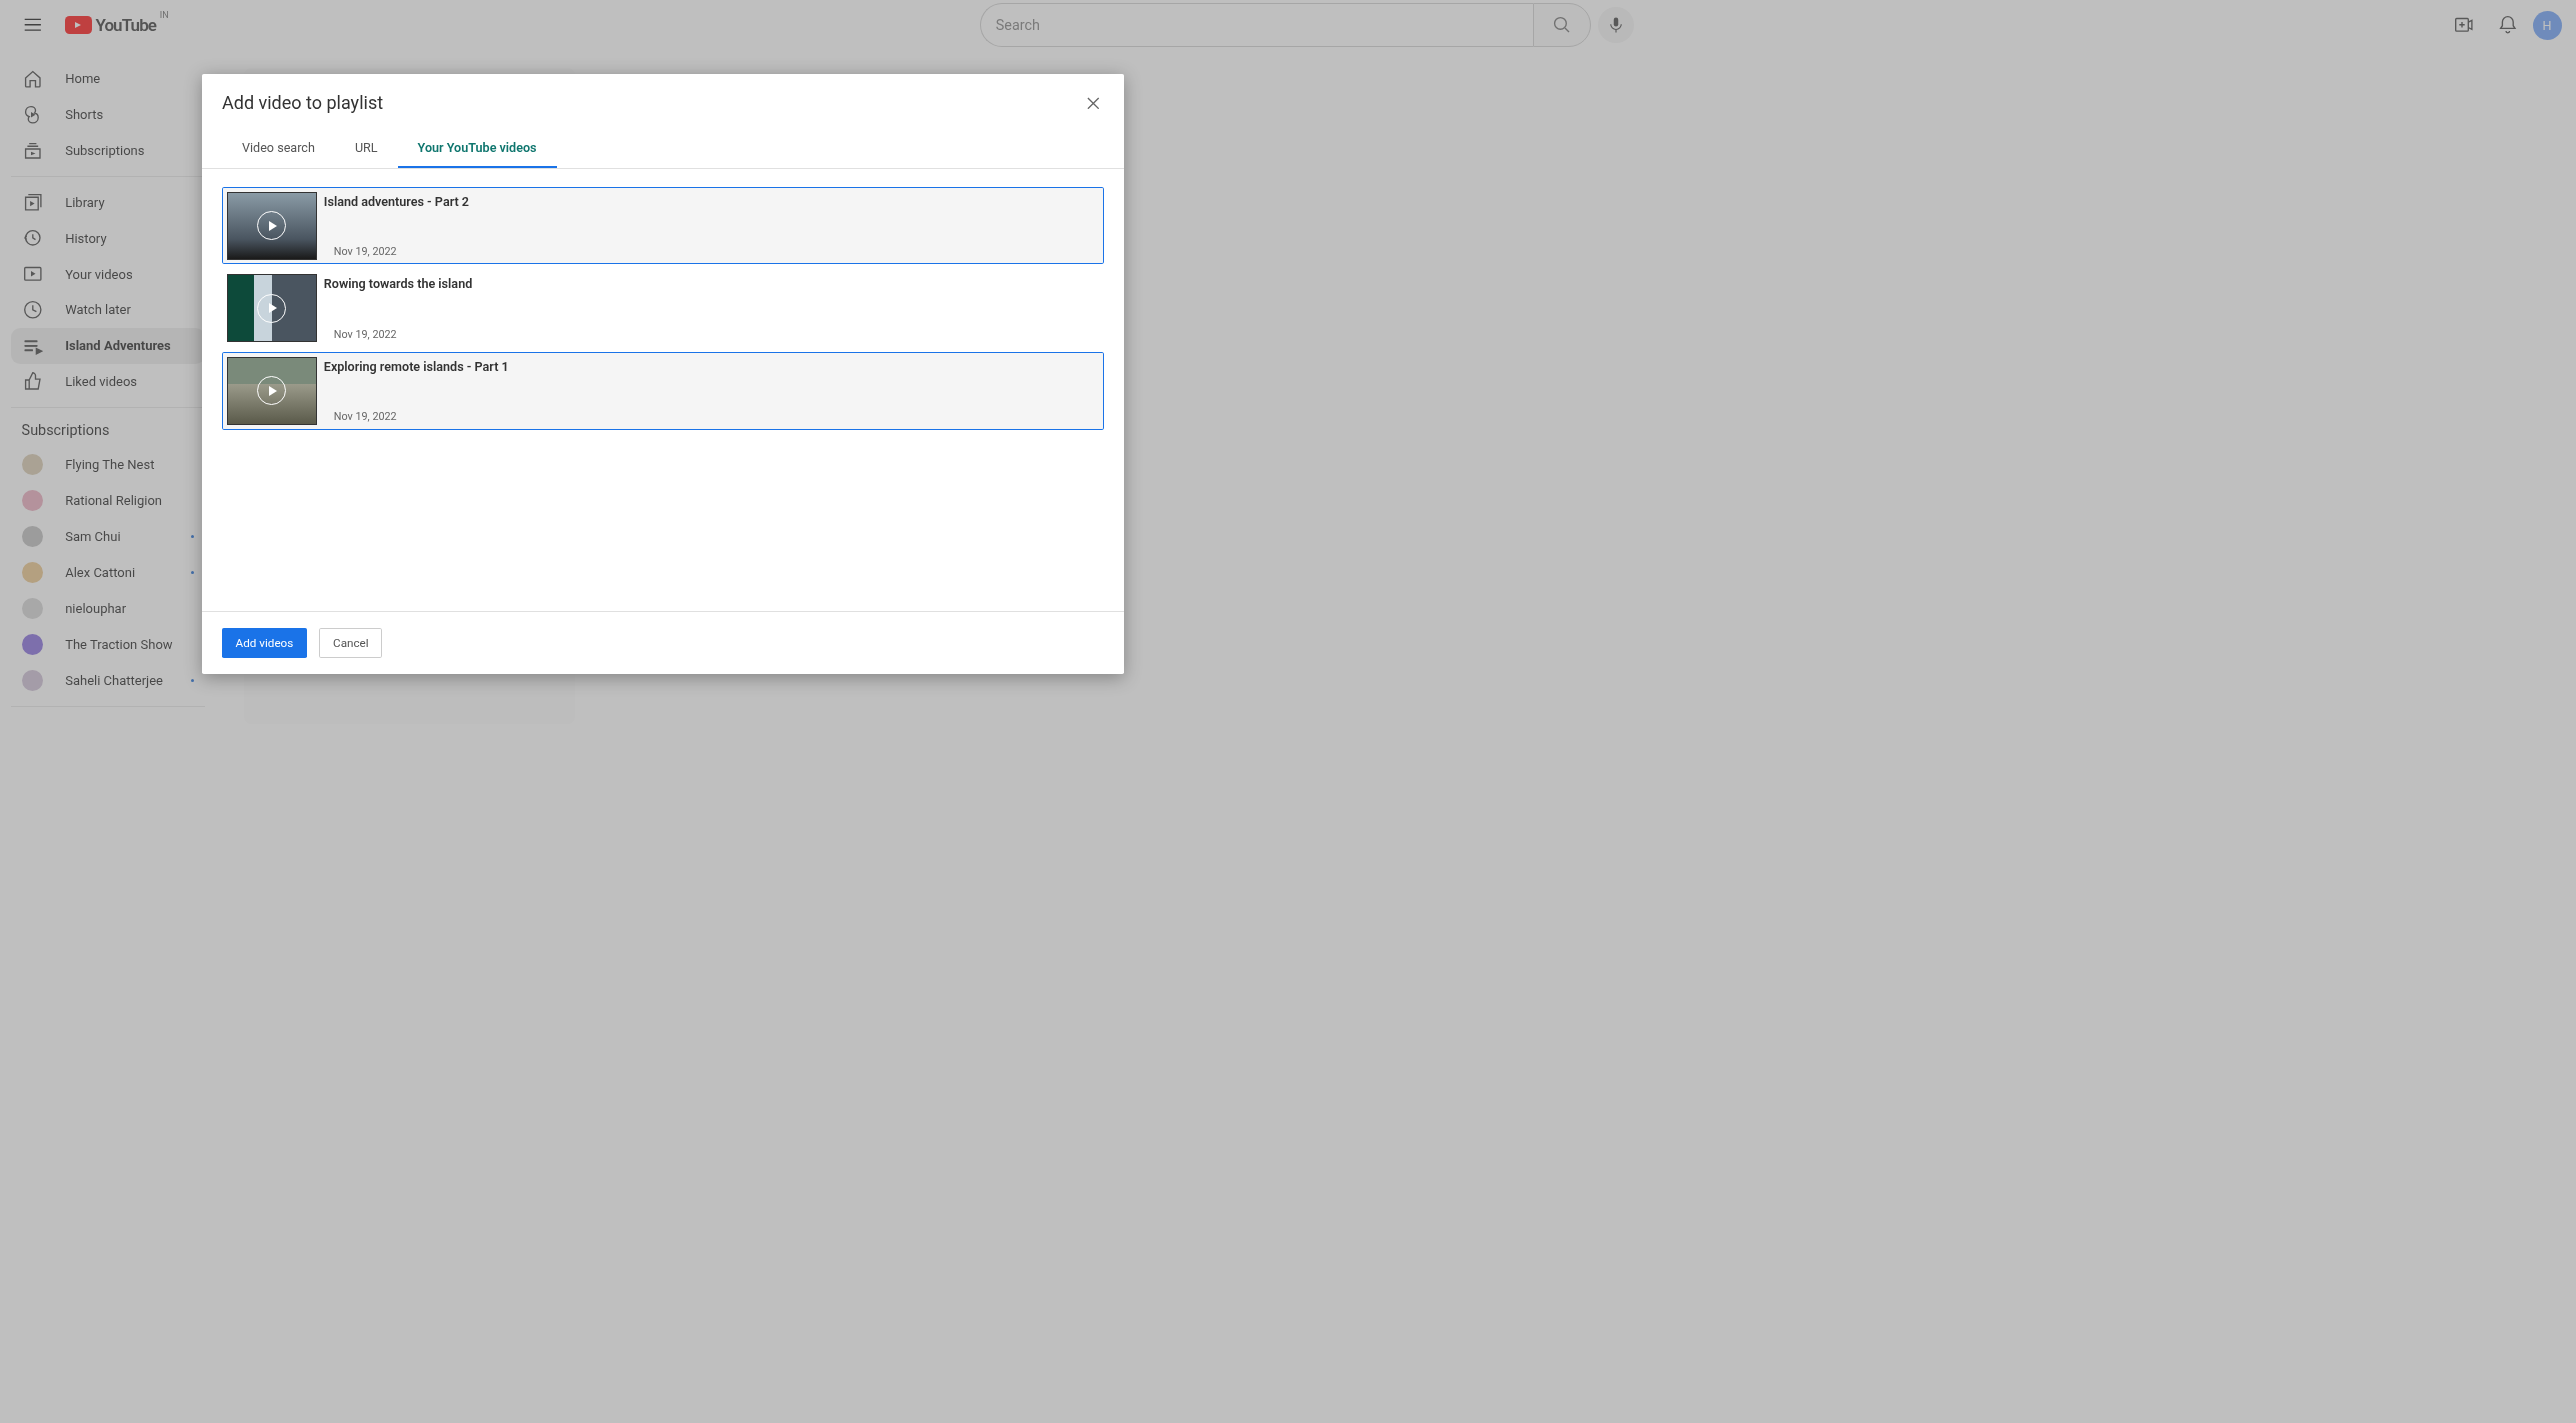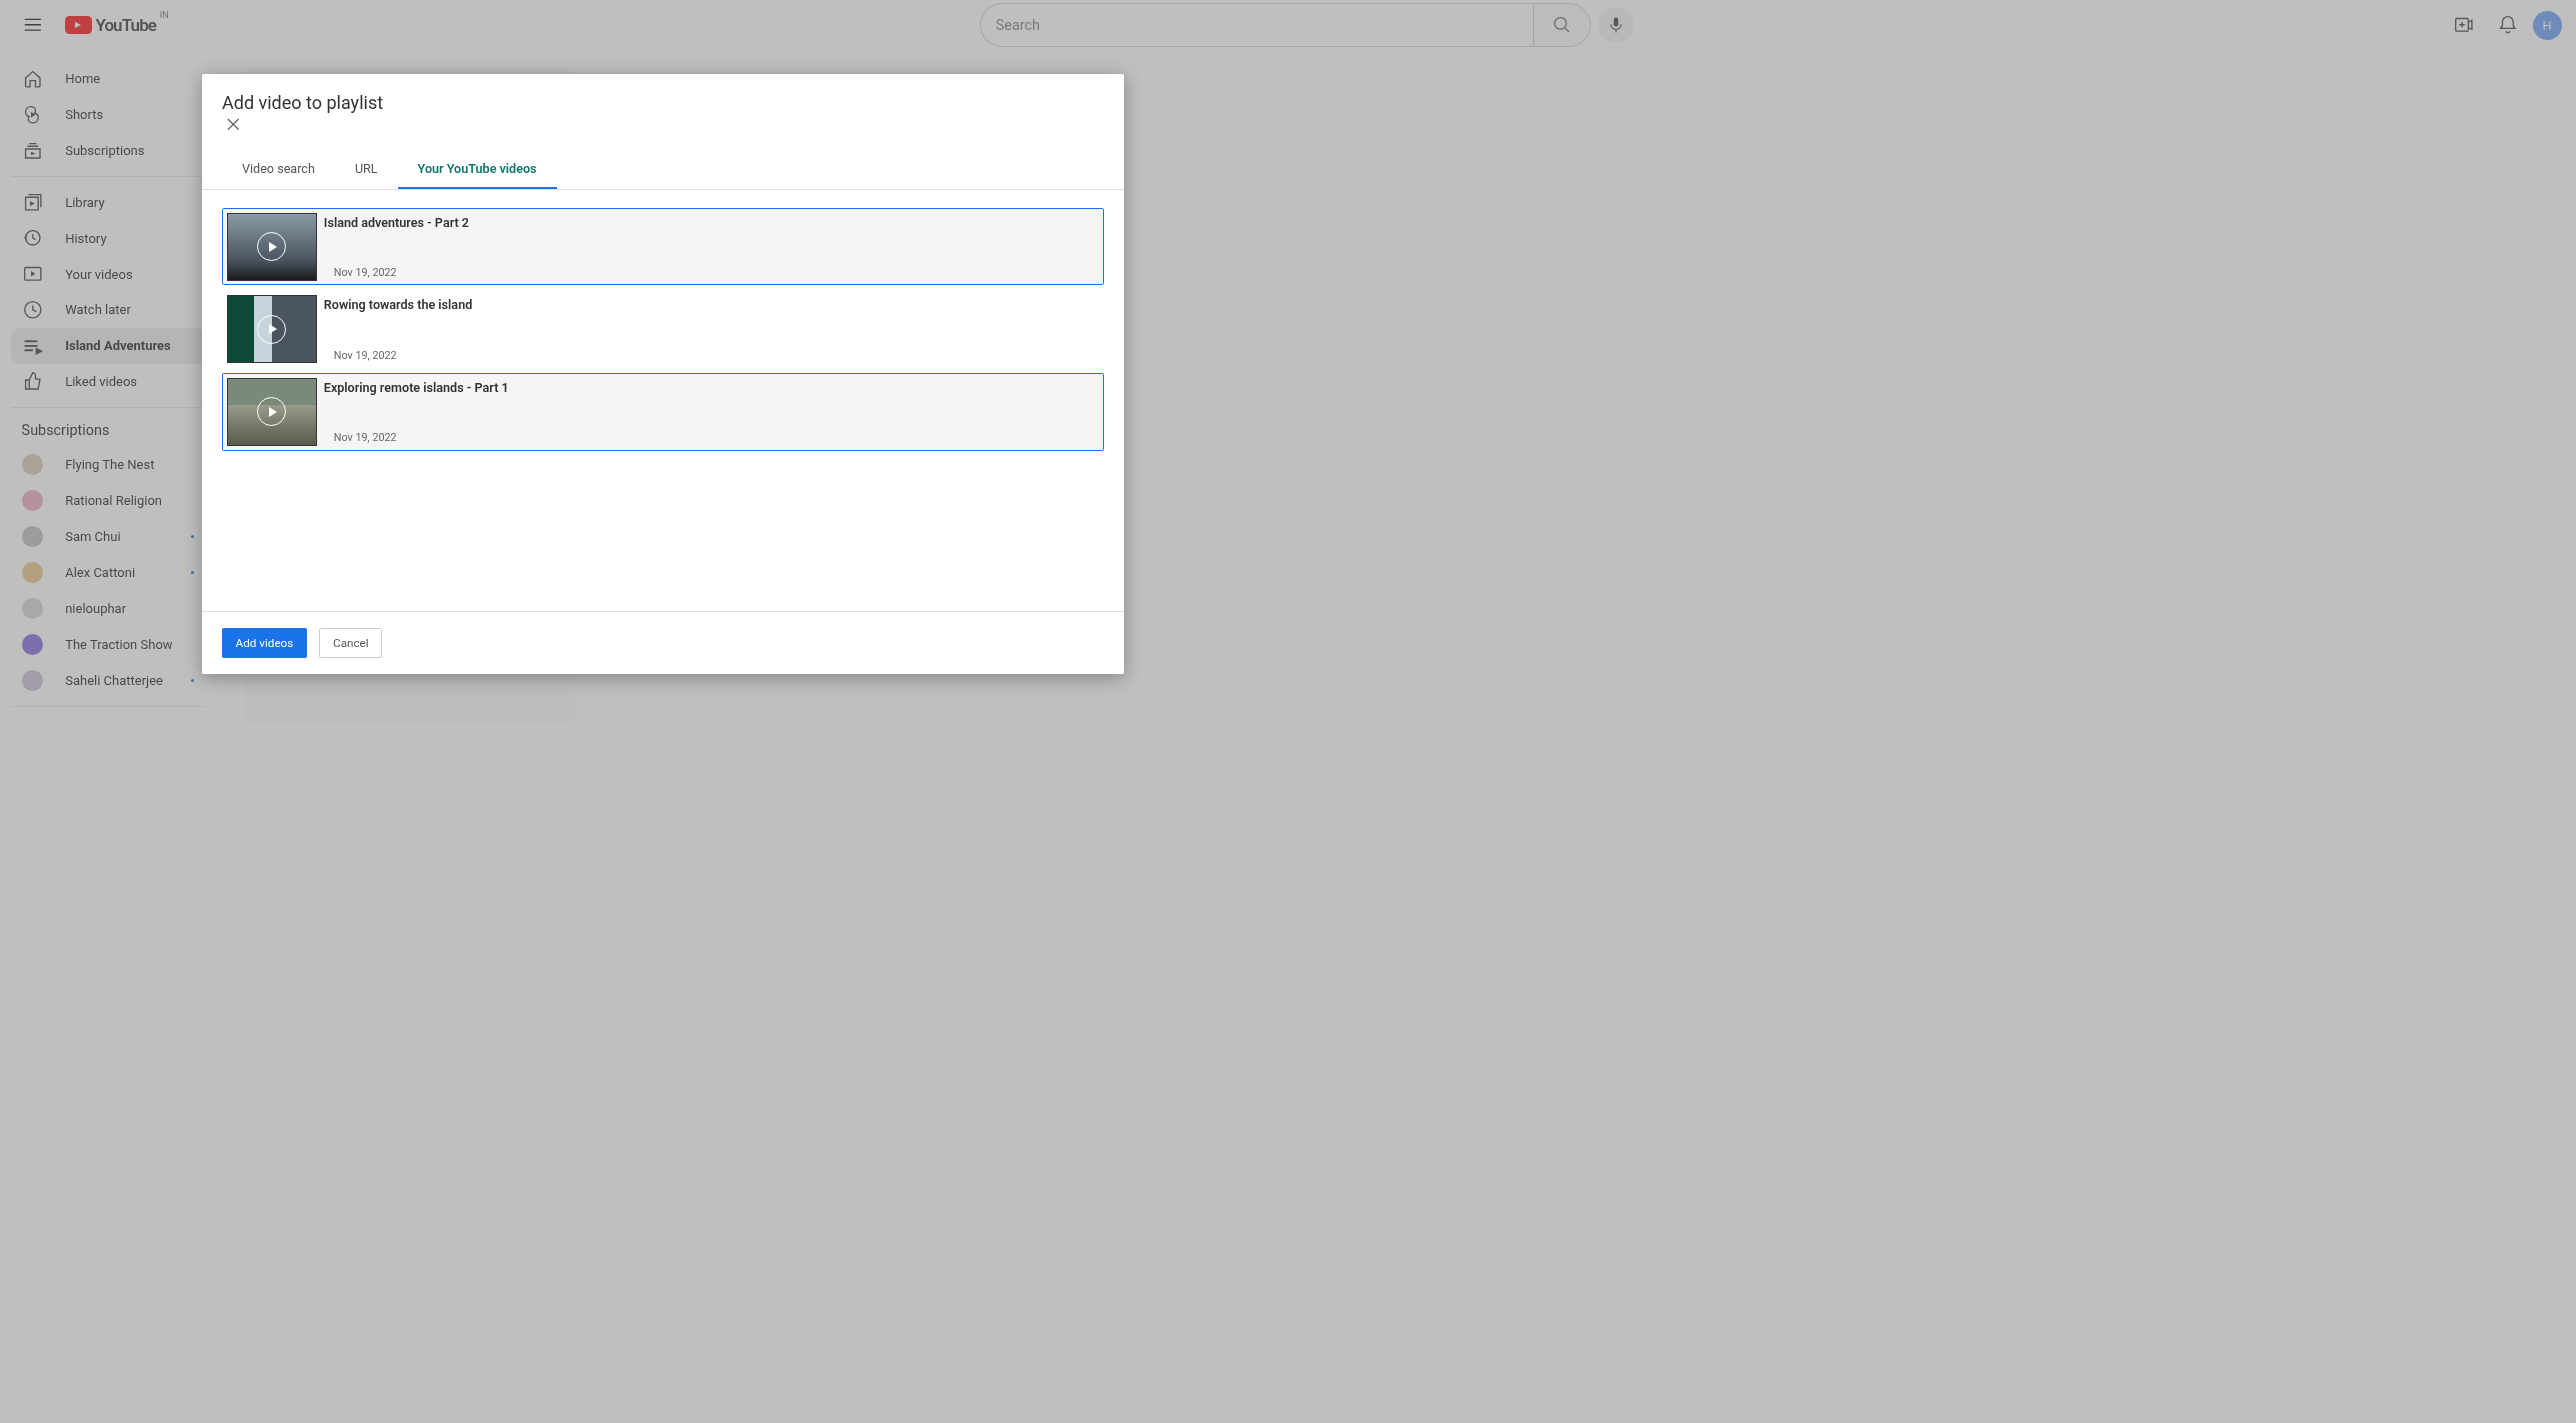--- a/index.html
+++ b/index.html
@@ -35,21 +35,21 @@
     .sidebar-section:first-child { padding-top: 0; }
     .sidebar-item { display: flex; align-items: center; gap: 22px; padding: 7.2px 10.8px; border-radius: 9px; cursor: pointer; font-size: 13px; color: #0f0f0f; }
     .sidebar-item.active { background: rgba(0,0,0,0.08); font-weight: 700; }
     .sidebar-icon { width: 21.6px; height: 21.6px; display: flex; align-items: center; justify-content: center; flex-shrink: 0; }
     .sidebar-heading { font-size: 14.4px; padding: 7.2px 10.8px; color: #0f0f0f; }
     .sub-avatar { width: 21.6px; height: 21.6px; border-radius: 50%; flex-shrink: 0; }
     .sub-dot { width: 3.6px; height: 3.6px; background: #065fd4; border-radius: 50%; margin-left: auto; }
     
     
     .modal { position: absolute; top: 74px; left: 202px; width: 922px; height: 600px; background: #fff; border-radius: 1.8px; box-shadow: 0 3.6px 18px rgba(0,0,0,0.3); z-index: 20; display: flex; flex-direction: column; }
-    .modal-header { padding: 18px 20px 0; display: flex; justify-content: space-between; align-items: flex-start; flex-direction: column; }
+    .modal-header { padding: 18px 20px 0; display: flex; justify-content: space-between; align-items: flex-start; }
     .modal-title { font-size: 18px; font-weight: 400; color: #333; }
     .modal-close { cursor: pointer; color: #666; font-size: 16px; width: 21.6px; height: 21.6px; display: flex; align-items: center; justify-content: center; }
     
     .modal-tabs { display: flex; padding: 0 20px; border-bottom: 0.9px solid #e0e0e0; margin-top: 16px; }
     .modal-tab { padding: 10.8px 20px; font-size: 12.6px; color: #555; cursor: pointer; border-bottom: 2.7px solid transparent; }
     .modal-tab.active { color: #0f766e; font-weight: 600; border-bottom-color: #1a73e8; }
     
     .modal-body { flex: 1; padding: 18px 20px; overflow-y: auto; }
     .video-row { display: flex; gap: 7.2px; padding: 3.6px; border: 1.8px solid transparent; border-radius: 1.8px; margin-bottom: 5.4px; cursor: pointer; }
     .video-row.selected { border-color: #1a73e8; background: #f5f5f5; }

